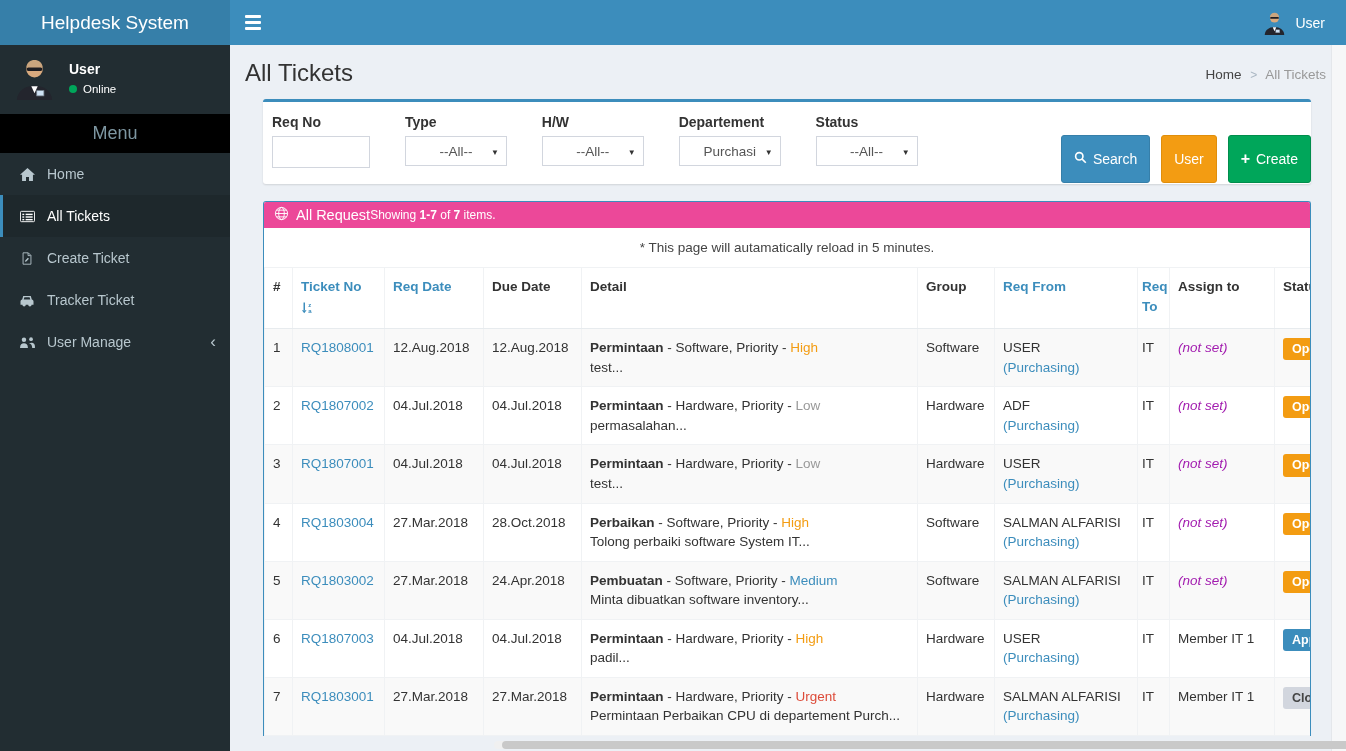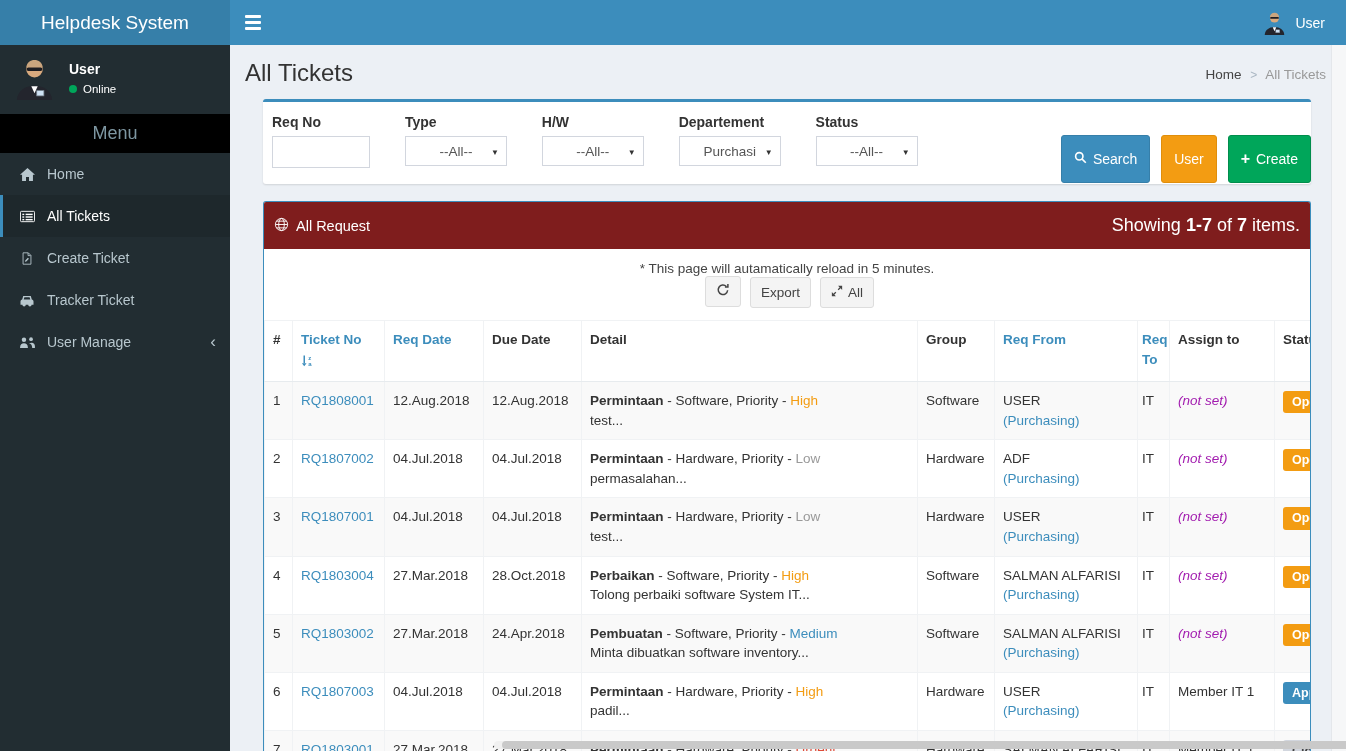--- a/index.html
+++ b/index.html
@@ -52,23 +52,23 @@
   .sel-arrow { position:absolute; right:7px; top:11px; font-size:8px; color:#333; }
   .filter-actions { position:absolute; right:0px; top:33px; white-space:nowrap; }
   .btn { display:inline-flex; align-items:center; gap:6px; font-size:14px; padding:6px 12px; height:48px; border-radius:3px; color:#fff; border:1px solid transparent; cursor:pointer; font-family:inherit; }
   .btn-search { background:#3c8dbc; border-color:#367fa9; margin-right:7px; }
   .btn-reset  { background:#f39c12; border-color:#e08e0b; margin-right:7px; }
   .btn-create { background:#00a65a; border-color:#008d4c; }
   .btn-create .plus { font-weight:bold; font-size:16px; line-height:12px; }
 
   
   .grid-panel { margin-top:17px; background:#fff; border:1px solid #3c8dbc; border-bottom:none; border-radius:3px 3px 0 0; }
-  .panel-heading { background:#7f1d1d; color:#fff; padding:13px 10px; display:flex; justify-content:space-between; align-items:center; font-size:14.5px; border-radius:2px 2px 0 0; }
+  .panel-heading { background:#ec4899; color:#fff; padding:4px 10px; display:flex; justify-content:flex-start; align-items:center; font-size:14.5px; border-radius:2px 2px 0 0; }
   .panel-title { display:flex; align-items:center; gap:7px; }
-  .showing { font-size:18px; }
+  .showing { font-size:12px; }
   .showing b { font-weight:bold; }
   .panel-toolbar { display:flex; justify-content:space-between; align-items:center; padding:12px 10px;flex-direction:column; }
   .reload-note { font-size:13.5px; color:#444; }
   .tbtn { display:inline-flex; align-items:center; gap:5px; background:#f4f4f4; border:1px solid #ddd; color:#444; font-size:13.5px; padding:6px 10px; height:31px; border-radius:3px; margin-left:5px; cursor:pointer; font-family:inherit; }
 
   
   .table-wrap { overflow:hidden; width:100%; }
   table.grid { width:1110px; border-collapse:collapse; table-layout:fixed; }
   .grid th, .grid td { border:1px solid #f0f2f4; padding:9px 8px; font-size:13.5px; text-align:left; vertical-align:top; line-height:1.45; }
   .grid th { font-weight:bold; color:#333; border-bottom:1px solid #e7ebee; }
@@ -269,37 +269,20 @@
         <div class="showing">
           <span>Showing</span>
           <b>1-7</b>
           <span>of</span>
           <b>7</b>
           <span>items.</span>
         </div>
       </div>
       <div class="panel-toolbar">
         <span class="reload-note">* This page will autamatically reload in 5 minutes.</span>
-        <span class="toolbar-btns">
-          <button class="tbtn">
-              <span id="refresh-ic"><svg viewBox="0 0 16 16" width="14" height="14" fill="none" stroke="currentColor" stroke-width="1.7">
-                  <path d="M13.3 8.3A5.4 5.4 0 1 1 11.8 4"></path>
-                  <path d="M13.6 1.2v3.4h-3.4"></path>
-                </svg></span>
-            </button>
-          <button class="tbtn">
-              <span>Export</span>
-            </button>
-          <button class="tbtn">
-              <span id="expand-ic"><svg viewBox="0 0 14 14" width="12" height="12" fill="currentColor">
-                  <path d="M8.3 1H13v4.7L11.2 3.9 8.9 6.2 7.8 5.1l2.3-2.3zM5.7 13H1V8.3l1.8 1.8 2.3-2.3 1.1 1.1-2.3 2.3z"></path>
-                </svg></span>
-              <span>All</span>
-            </button>
-        </span>
       </div>
       <div class="table-wrap">
         <table class="grid">
           <colgroup>
             <col style="width:28px">
               <col style="width:92px">
               <col style="width:99px">
               <col style="width:98px">
               <col style="width:336px">
             <col style="width:77px">

